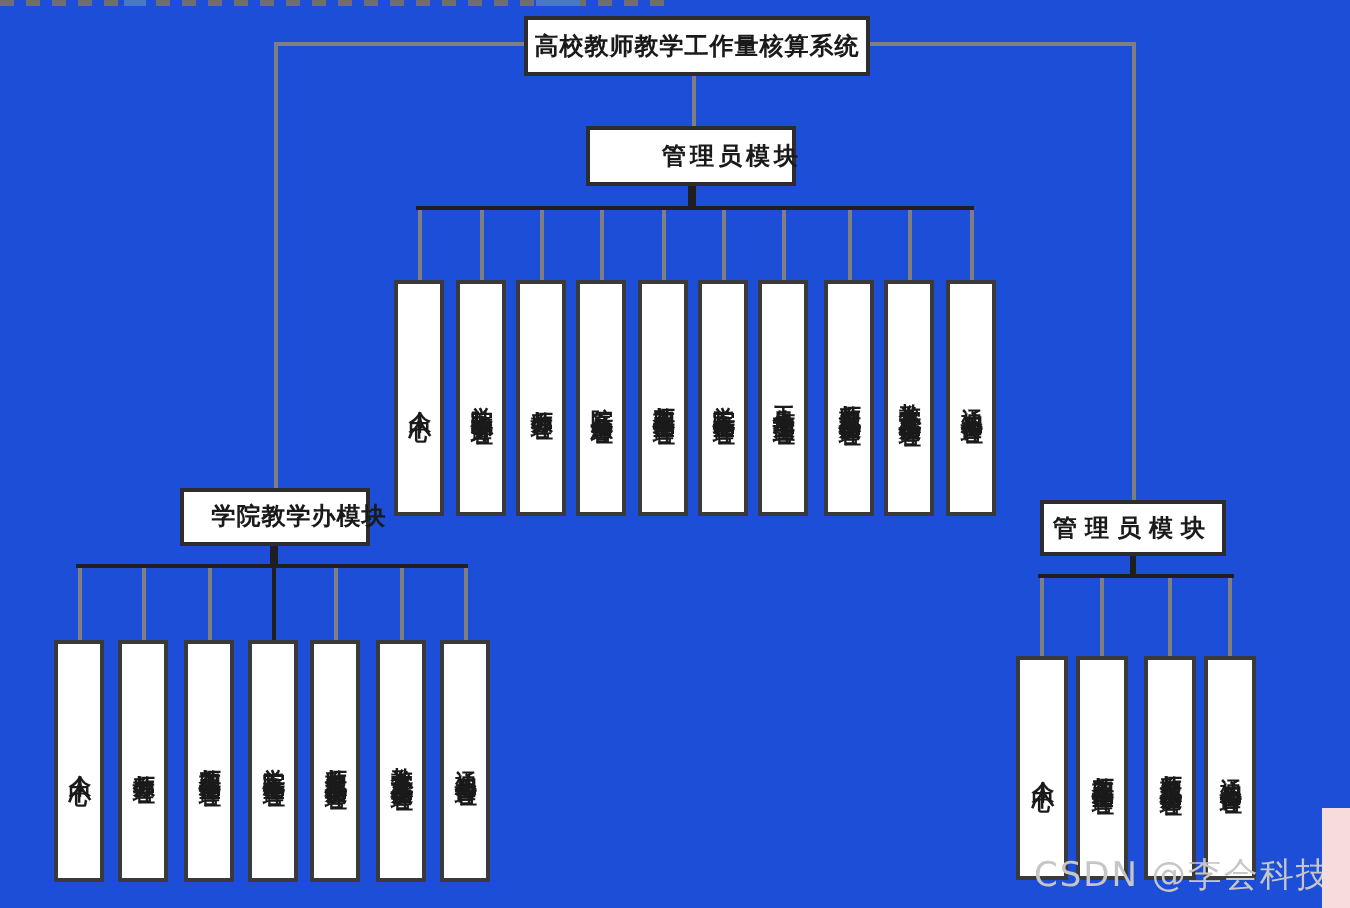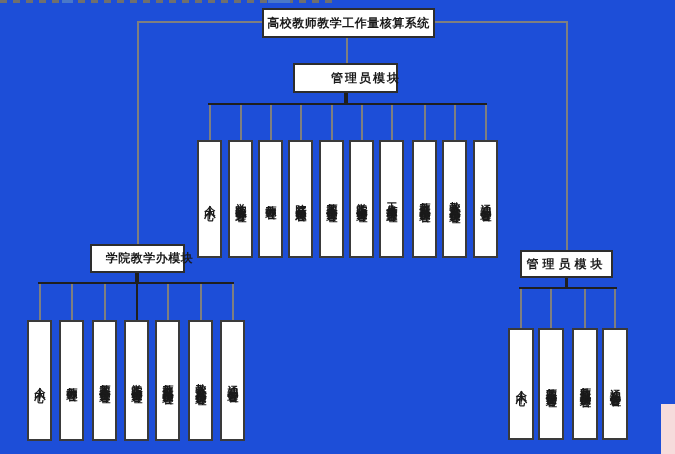--- a/index.html
+++ b/index.html
@@ -154,15 +154,16 @@
   </div>
 
   <div class="hbox" style="left:90px;top:244px;width:95px;height:29px;padding-left:24px;">
     <span class="ls0">学院教学办模块</span>
   </div>
 
   <div class="hbox" style="left:520px;top:250px;width:93px;height:28px;">
     <span class="ls3">管理员模块</span>
   </div>
 
+  <div id="watermark" style="color: rgb(198, 198, 198);">CSDN @李会科技</div>
   <div id="pink-strip" style="background: rgb(246, 220, 220);"></div>
 
 </div>
 
 </body></html>

